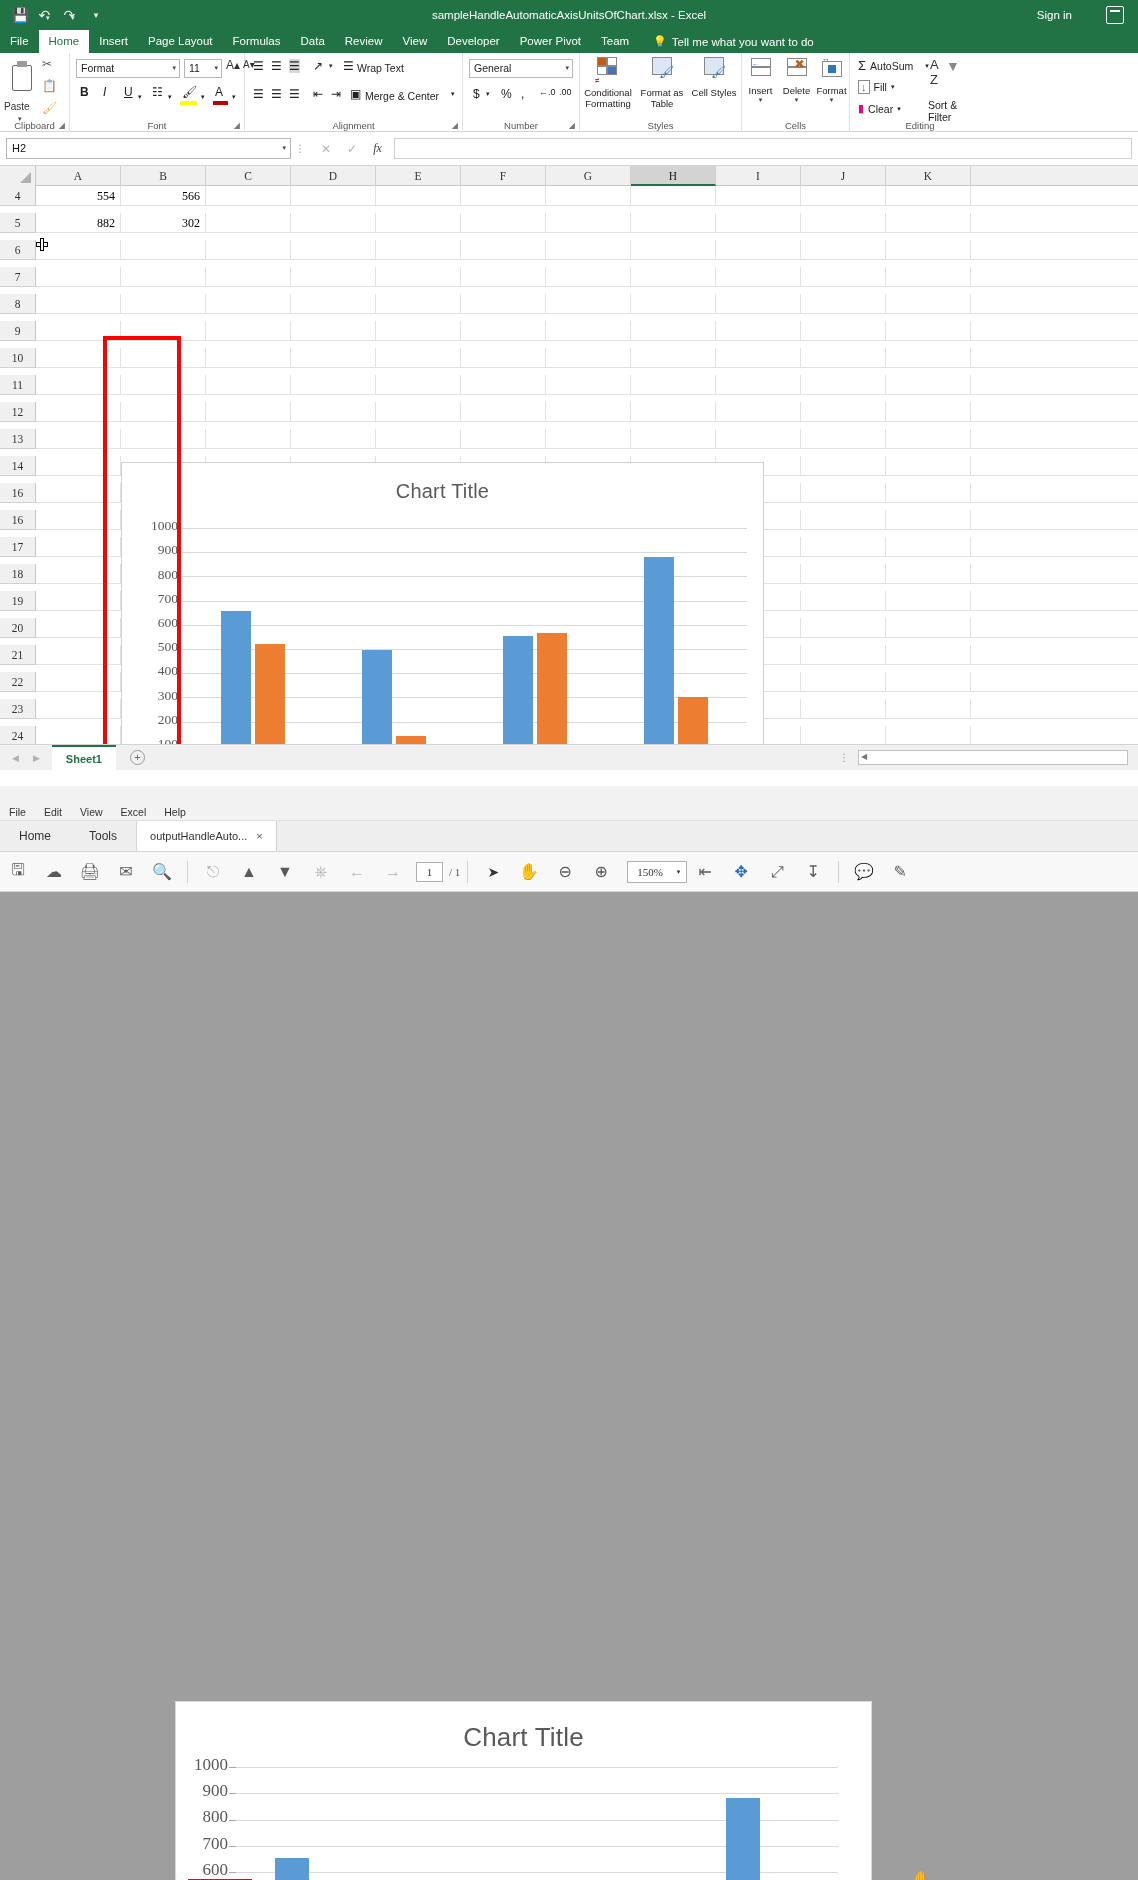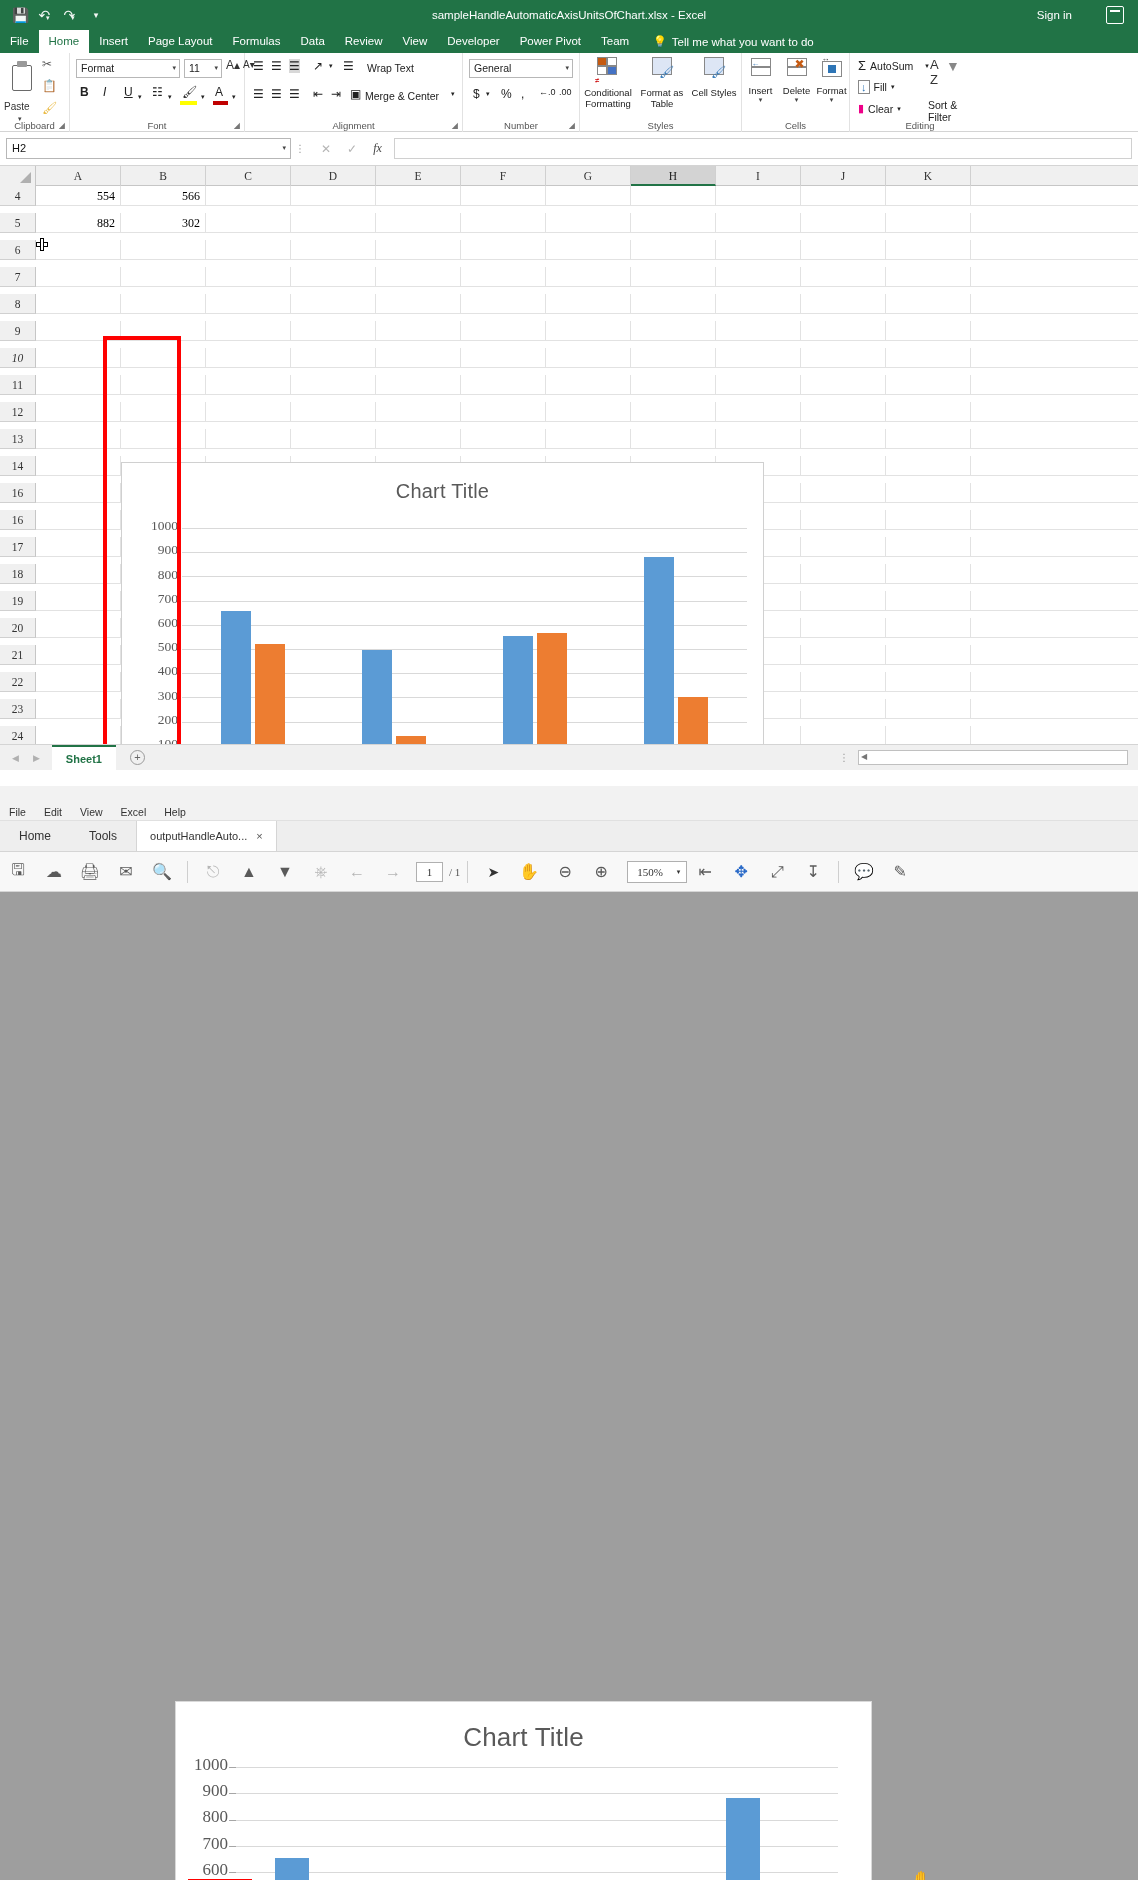--- a/index.html
+++ b/index.html
@@ -267,21 +267,21 @@
       <div class="grp-launch">◢</div>
     </div>
 
     <div class="grp align-grp">
       <div class="fbtn" style="left:8px; top:6px;">☰</div>
       <div class="fbtn" style="left:26px; top:6px;">☰</div>
       <div class="fbtn" style="left:44px; top:6px; background:#d8d8d8;">☰</div>
       <div class="fbtn" style="left:68px; top:6px;">↗</div>
       <div class="fbtn" style="left:84px; top:9px; font-size:7px;">▾</div>
       <div class="fbtn" style="left:98px; top:6px;">☰</div>
-      <div class="wrap-lbl" style="left:122px; top:9px;">Wrap Text</div>
+      <div class="wrap-lbl" style="left:112px; top:9px;">Wrap Text</div>
       <div class="fbtn" style="left:8px; top:34px;">☰</div>
       <div class="fbtn" style="left:26px; top:34px;">☰</div>
       <div class="fbtn" style="left:44px; top:34px;">☰</div>
       <div class="fbtn" style="left:68px; top:34px;">⇤</div>
       <div class="fbtn" style="left:86px; top:34px;">⇥</div>
       <div class="fbtn" style="left:105px; top:34px;">▣</div>
       <div class="merge-lbl" style="left:120px; top:37px;">Merge &amp; Center</div>
       <div class="fbtn" style="left:206px; top:37px; font-size:7px;">▾</div>
       <div class="grp-label">Alignment</div>
       <div class="grp-launch">◢</div>
@@ -533,21 +533,21 @@
         <div class="cellbox" style="left: 170px; width: 85px;"></div>
         <div class="cellbox" style="left: 255px; width: 85px;"></div>
         <div class="cellbox" style="left: 340px; width: 85px;"></div>
         <div class="cellbox" style="left: 425px; width: 85px;"></div>
         <div class="cellbox" style="left: 510px; width: 85px;"></div>
         <div class="cellbox" style="left: 595px; width: 85px;"></div>
         <div class="cellbox" style="left: 680px; width: 85px;"></div>
         <div class="cellbox" style="left: 765px; width: 85px;"></div>
         <div class="cellbox" style="left: 850px; width: 85px;"></div>
       </div>
-      <div class="rowhead" style="top: 182px; font-style: italic;">10</div>
+      <div class="rowhead" style="top: 182px;">10</div>
       <div class="cellrow" style="top: 182px; width: 1102px;">
         <div class="cellbox" style="left: 0px; width: 85px;"></div>
         <div class="cellbox" style="left: 85px; width: 85px;"></div>
         <div class="cellbox" style="left: 170px; width: 85px;"></div>
         <div class="cellbox" style="left: 255px; width: 85px;"></div>
         <div class="cellbox" style="left: 340px; width: 85px;"></div>
         <div class="cellbox" style="left: 425px; width: 85px;"></div>
         <div class="cellbox" style="left: 510px; width: 85px;"></div>
         <div class="cellbox" style="left: 595px; width: 85px;"></div>
         <div class="cellbox" style="left: 680px; width: 85px;"></div>

